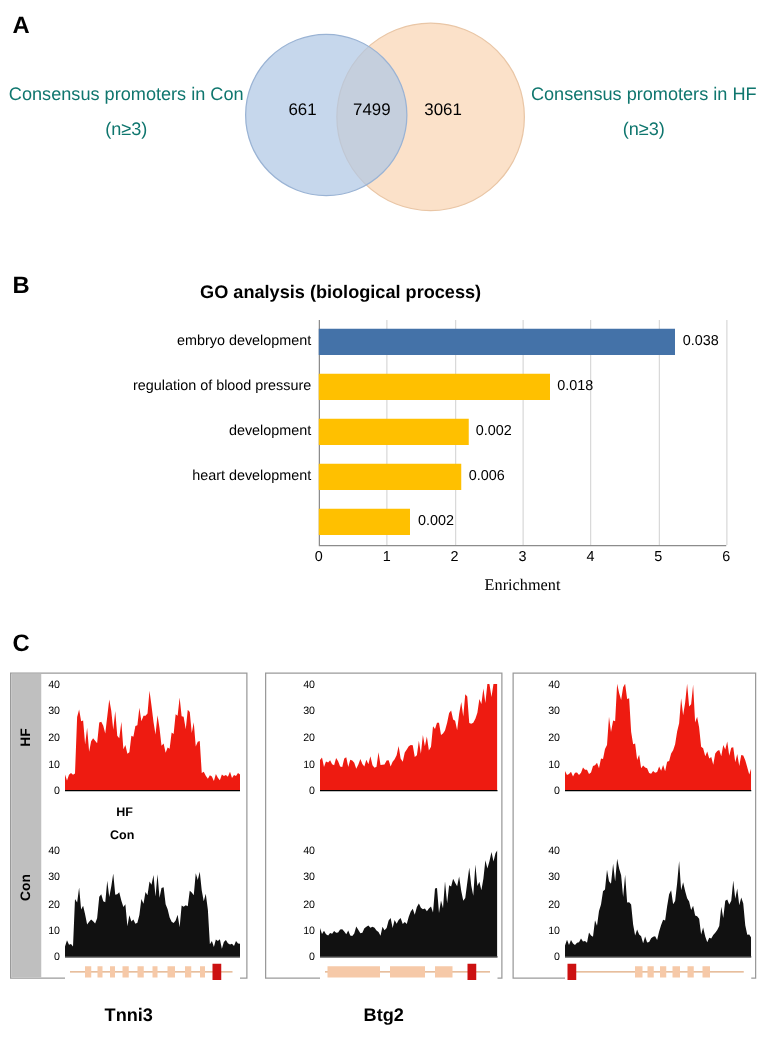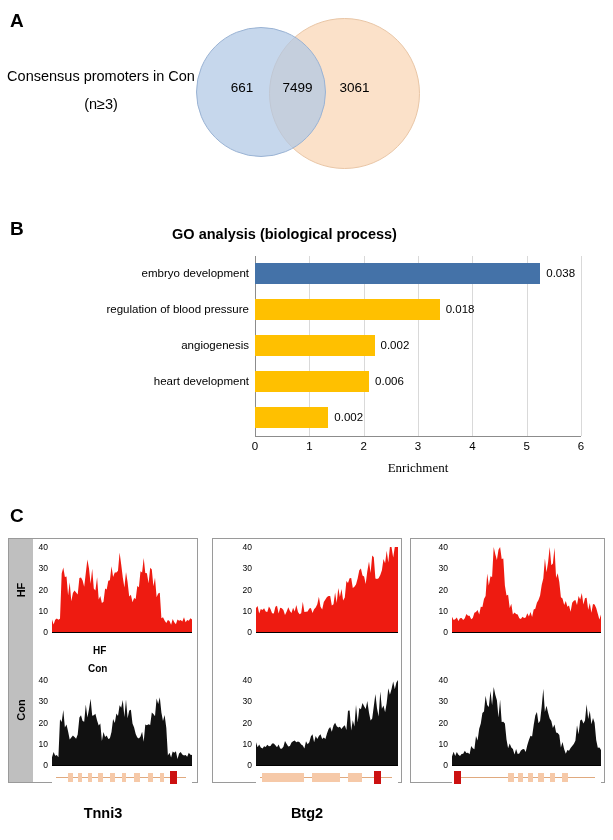--- a/index.html
+++ b/index.html
@@ -54,31 +54,31 @@
     text-align: center;
   }
   #venn-num-left  { left: 22px;  top: 62px; width: 48px; }
   #venn-num-mid   { left: 74px;  top: 62px; width: 55px; }
   #venn-num-right { left: 131px; top: 62px; width: 55px; }
 
   .venn-label {
     position: absolute;
     font-size: 14.5px;
     line-height: 28px;
-    color: #000000;
+    color: #0f766e;
     font-family: "Liberation Sans", sans-serif;
   }
   #label-con { left: 6px; top: 62px; width: 190px; text-align: center; }
   #label-hf  { left: 420px; top: 62px; width: 190px; text-align: center; }
 
   
   #panel-b { position: absolute; left: 0; top: 204px; width: 613px; height: 295px; }
   #go-title {
     position: absolute;
-    left: 12px; top: 22px; width: 545px;
+    left: 0; top: 22px; width: 545px;
     text-align: center;
     font-size: 14.5px;
     font-weight: bold;
     font-family: "Liberation Sans", sans-serif;
   }
   .gridline {
     position: absolute;
     top: 0; bottom: 0;
     width: 1px;
     background: #d9d9d9;
@@ -207,20 +207,21 @@
   .intron-line { position: absolute; height: 1px; background: #e0a97e; }
   .red-block { position: absolute; background: #cc1111; }
 </style>
 </head>
 <body>
 
 <div id="panel-a">
   <div class="panel-letter" style="left:10px; top:10px;">A</div>
 
   <div class="venn-label" id="label-con">Consensus promoters in Con (n≥3)</div>
+  <div class="venn-label" id="label-hf">Consensus promoters in HF (n≥3)</div>
 
   <div id="venn-wrap">
     <div class="venn-circle" id="venn-right"></div>
     <div class="venn-circle" id="venn-left"></div>
     <div class="venn-num" id="venn-num-left">661</div>
     <div class="venn-num" id="venn-num-mid">7499</div>
     <div class="venn-num" id="venn-num-right">3061</div>
   </div>
 </div>
 
@@ -245,21 +246,21 @@
         <div class="bar-cat" style="right: 332px;">embryo development</div>
         <div class="bar-val" style="left: 291.25px;">0.038</div>
       </div>
       <div class="bar-row" style="left: 255px; top: 88px; width: 326px;">
         <div class="bar" style="width: 184.733px; background: rgb(255, 192, 0);"></div>
         <div class="bar-cat" style="right: 332px;">regulation of blood pressure</div>
         <div class="bar-val" style="left: 190.733px;">0.018</div>
       </div>
       <div class="bar-row" style="left: 255px; top: 124px; width: 326px;">
         <div class="bar" style="width: 119.533px; background: rgb(255, 192, 0);"></div>
-        <div class="bar-cat" style="right: 332px;">angiogenesis</div>
+        <div class="bar-cat" style="right: 332px;">development</div>
         <div class="bar-val" style="left: 125.533px;">0.002</div>
       </div>
       <div class="bar-row" style="left: 255px; top: 160px; width: 326px;">
         <div class="bar" style="width: 114.1px; background: rgb(255, 192, 0);"></div>
         <div class="bar-cat" style="right: 332px;">heart development</div>
         <div class="bar-val" style="left: 120.1px;">0.006</div>
       </div>
       <div class="bar-row" style="left: 255px; top: 196px; width: 326px;">
         <div class="bar" style="width: 73.35px; background: rgb(255, 192, 0);"></div>
         <div class="bar-val" style="left: 79.35px;">0.002</div>

